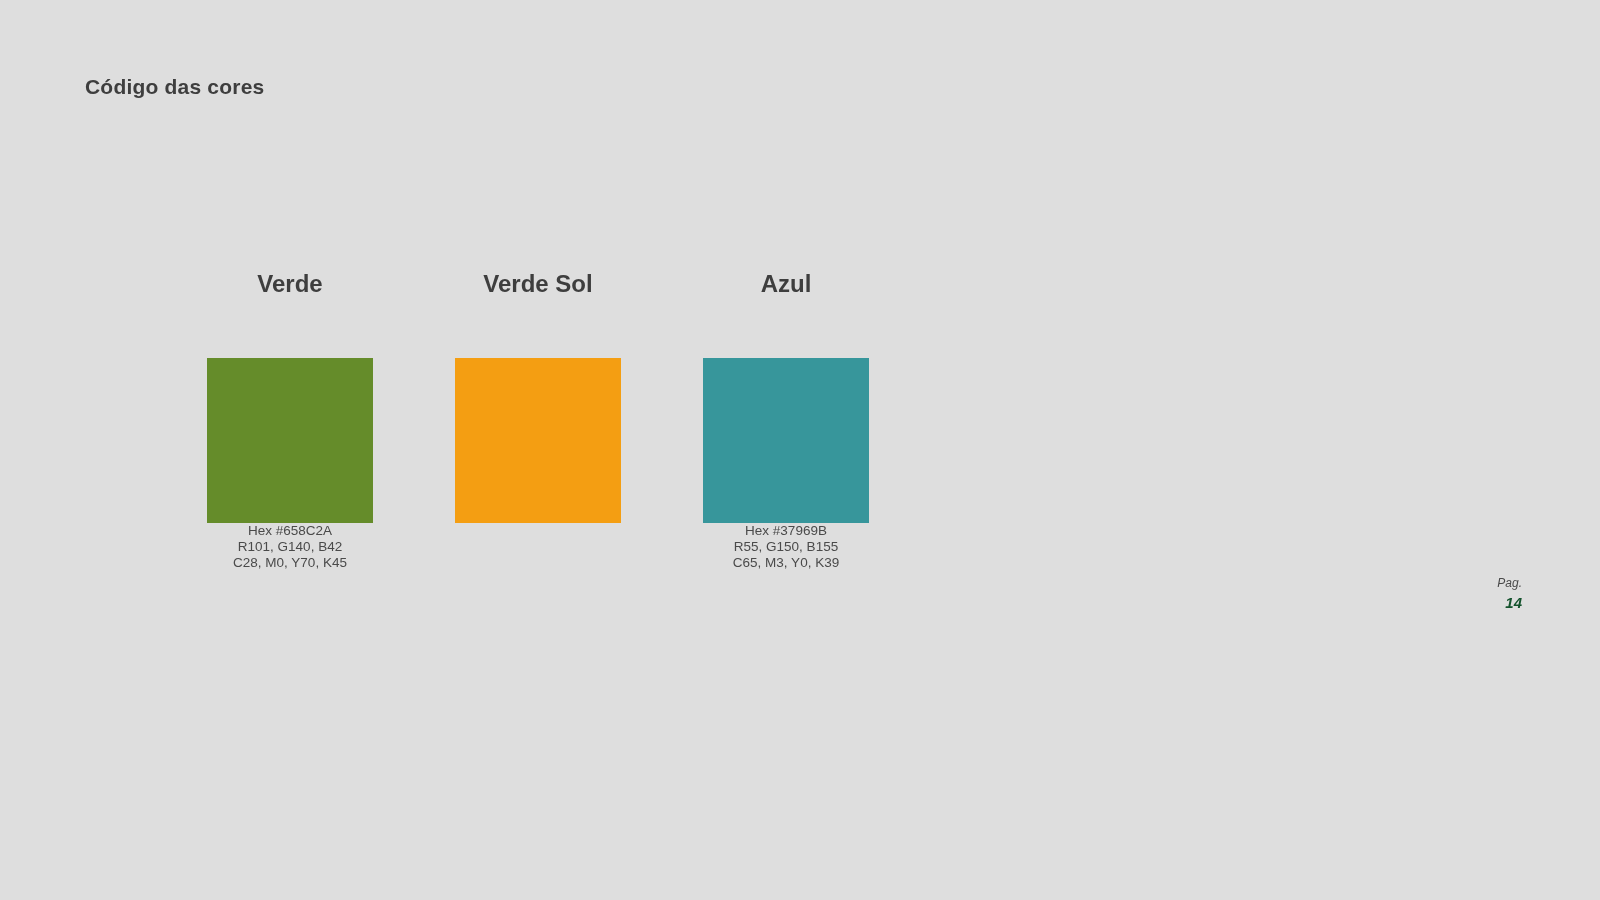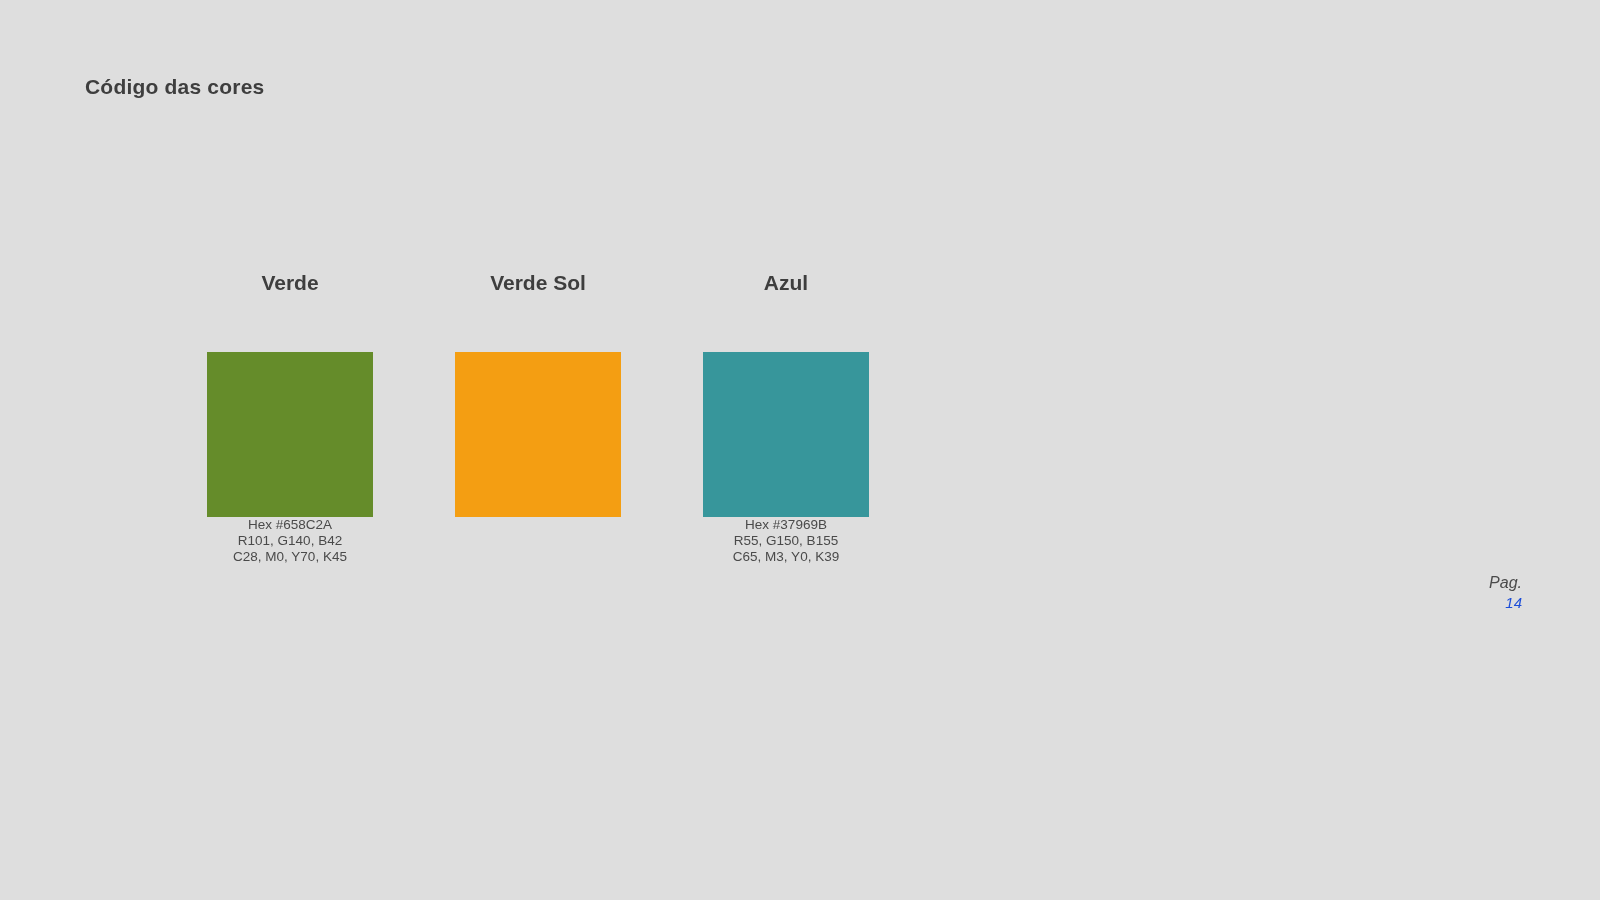--- a/index.html
+++ b/index.html
@@ -51,27 +51,27 @@
     margin-right: 82px;
     display: flex;
     flex-direction: column;
     align-items: center;
   }
   .swatch-col:last-child {
     margin-right: 0;
   }
 
   .swatch-name {
-    font-size: 21px;
+    font-size: 24px;
     font-weight: bold;
     color: #3e3e3e;
     text-align: center;
     white-space: nowrap;
     line-height: 1;
-    margin-bottom: 4px;
+    margin-bottom: 10px;
     height: 26px;
   }
 
   .swatch-chip {
     width: 166px;
     height: 165px;
     margin-top: 50px;
     display: block;
   }
 
@@ -87,31 +87,31 @@
   }
 
   .page-marker {
     position: absolute;
     right: 78px;
     bottom: 58px;
     text-align: right;
     line-height: 20px;
   }
   .page-label {
-    font-size: 16px;
+    font-size: 12px;
     font-style: italic;
     color: #4a4a4a;
     display: block;
     margin-left: 20px;
   }
   .page-number {
     font-size: 15px;
-    font-weight: normal;
+    font-weight: bold;
     font-style: italic;
-    color: #1d4ed8;
+    color: #14532d;
     display: block;
   }
 </style>
 </head>
 <body style="background-color: rgb(222, 222, 222);">
 
 <div class="slide">
 
   <div class="slide-title">Código das cores</div>
 

